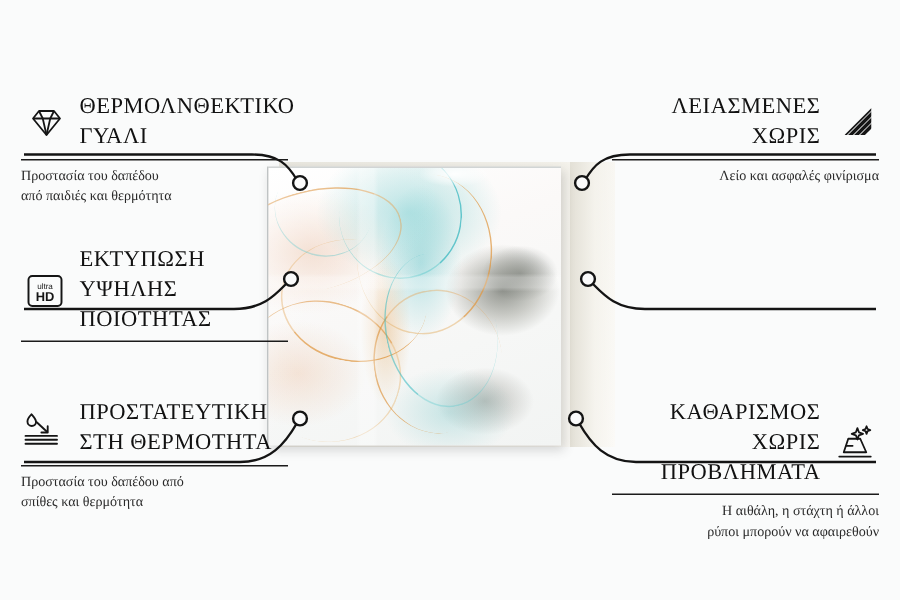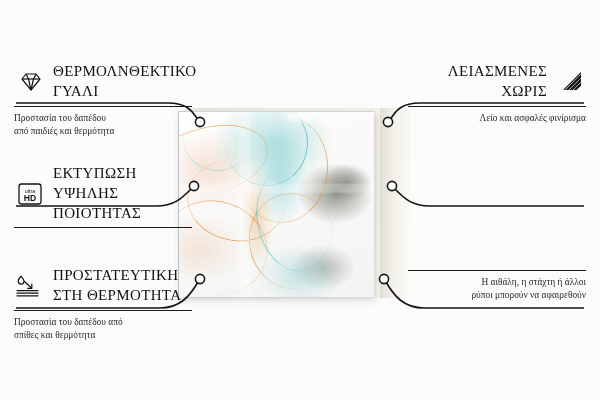--- a/index.html
+++ b/index.html
@@ -362,18 +362,33 @@
       </span>
       <span class="f-title">ΛΕΙΑΣΜΕΝΕΣ
 ΧΩΡΙΣ</span>
     </div>
     <div class="f-rule"></div>
     <div class="f-sub">Λείο και ασφαλές φινίρισμα</div>
   </div>
 
 
   <div class="feature right feat-clean">
+    <div class="f-head">
+      <span class="f-icon">
+        <svg width="30" height="26" viewBox="0 0 30 26">
+          <g fill="none" stroke="#151515" stroke-width="1.2" stroke-linecap="round" stroke-linejoin="round">
+            <path d="M6.5 18.5 L9.5 9.5 L17.5 9.5 L21.5 18.5 Z"></path>
+            <path d="M3.5 21.4 L24.5 21.4"></path>
+            <path d="M8.2 14.2 L12.4 14.2"></path>
+            <path d="M14.6 5.2 L15.6 2.4 L16.6 5.2 L19.4 6.2 L16.6 7.2 L15.6 10 L14.6 7.2 L11.8 6.2 Z"></path>
+            <path d="M21.0 3.0 L21.7 1.2 L22.4 3.0 L24.2 3.7 L22.4 4.4 L21.7 6.2 L21.0 4.4 L19.2 3.7 Z"></path>
+          </g>
+        </svg>
+      </span>
+      <span class="f-title">ΚΑΘΑΡΙΣΜΟΣ ΧΩΡΙΣ
+ΠΡΟΒΛΗΜΑΤΑ</span>
+    </div>
     <div class="f-rule"></div>
     <div class="f-sub">Η αιθάλη, η στάχτη ή άλλοι
 ρύποι μπορούν να αφαιρεθούν</div>
   </div>
 
 </div>
 
 </body></html>

